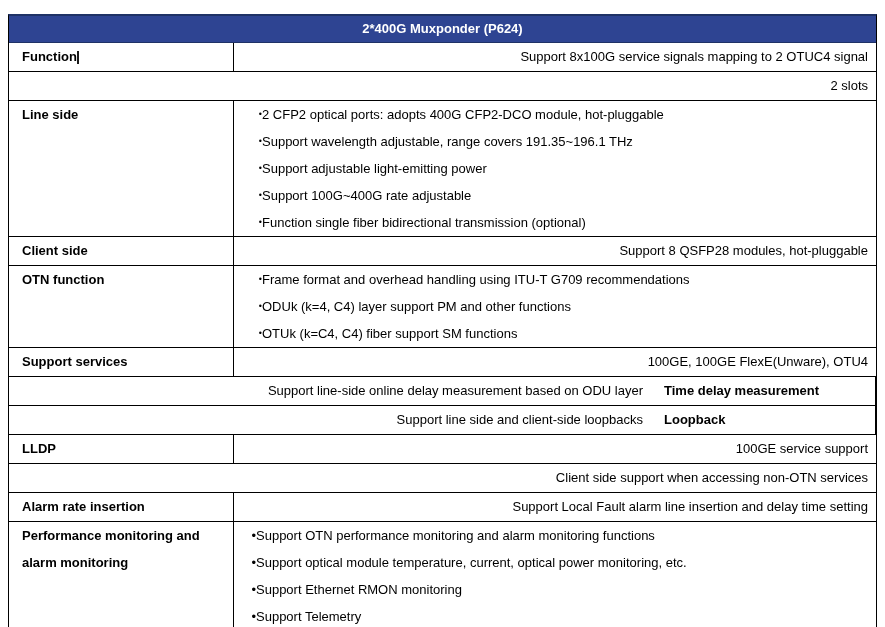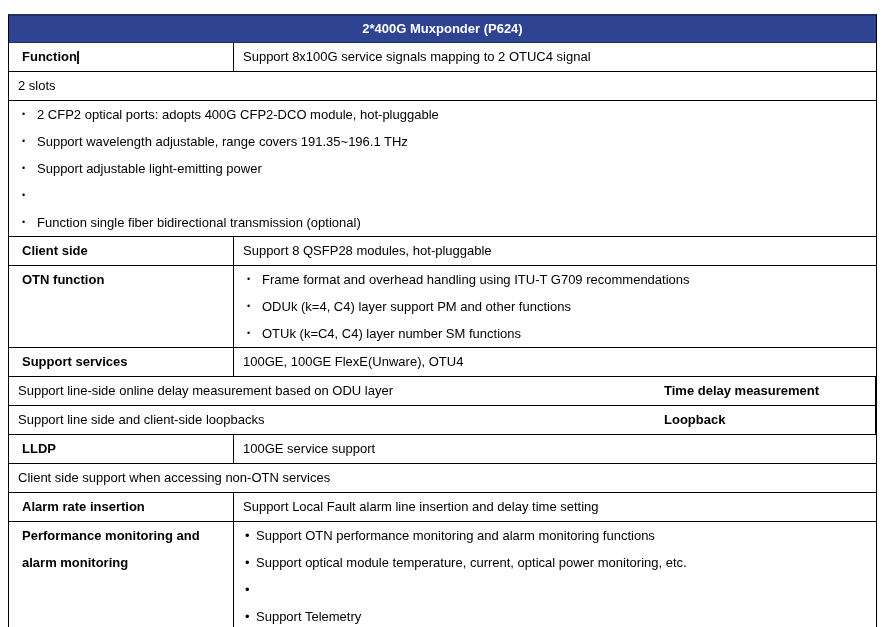--- a/index.html
+++ b/index.html
@@ -34,21 +34,21 @@
   }
   .row{display:flex;border-bottom:1px solid var(--grid);min-height:28px;}
   .row:last-child{border-bottom:none;}
   .cell{box-sizing:border-box;}
   .cell.label{
     width:225px;flex:none;
     border-right:1px solid var(--grid);
     padding:0 6px 0 13px;
     font-weight:bold;line-height:27px;
   }
-  .cell.value{flex:1;padding:0 8px 0 9px;}
+  .cell.value{flex:1;padding:0 8px 0 9px;text-align:right;}
   .text-value{line-height:27px;min-height:27px;}
   .bullets{list-style:none;margin:0;padding:0;}
   .bullets li{height:27px;line-height:27px;display:flex;align-items:center;}
   .dot{flex:none;display:inline-block;}
   .bullets-small .dot{font-size:9px;width:15px;margin-left:4px;}
   .bullets-large .dot{font-size:13px;width:11px;margin-left:2px;}
   .btext{white-space:nowrap;}
   .caret{position:absolute;left:77px;top:51px;width:2px;height:13px;background:#1a1a1a;}
 </style>
 </head>
@@ -65,36 +65,38 @@
           <div class="cell value">
             <div class="text-value">Support 8x100G service signals mapping to 2 OTUC4 signal</div>
           </div>
         </div>
         <div class="row">
           <div class="cell value">
             <div class="text-value">2 slots</div>
           </div>
         </div>
         <div class="row">
+          <div class="cell label">Line side</div>
           <div class="cell value">
             <ul class="bullets bullets-small">
               <li>
                 <span class="dot">•</span>
                 <span class="btext">2 CFP2 optical ports: adopts 400G CFP2-DCO module, hot-pluggable</span>
               </li>
               <li>
                 <span class="dot">•</span>
                 <span class="btext">Support wavelength adjustable, range covers 191.35~196.1 THz</span>
               </li>
               <li>
                 <span class="dot">•</span>
                 <span class="btext">Support adjustable light-emitting power</span>
               </li>
               <li>
                 <span class="dot">•</span>
+                <span class="btext">Support 100G~400G rate adjustable</span>
               </li>
               <li>
                 <span class="dot">•</span>
                 <span class="btext">Function single fiber bidirectional transmission (optional)</span>
               </li>
             </ul>
           </div>
         </div>
         <div class="row">
           <div class="cell label">Client side</div>
@@ -109,21 +111,21 @@
               <li>
                 <span class="dot">•</span>
                 <span class="btext">Frame format and overhead handling using ITU-T G709 recommendations</span>
               </li>
               <li>
                 <span class="dot">•</span>
                 <span class="btext">ODUk (k=4, C4) layer support PM and other functions</span>
               </li>
               <li>
                 <span class="dot">•</span>
-                <span class="btext">OTUk (k=C4, C4) layer number SM functions</span>
+                <span class="btext">OTUk (k=C4, C4) fiber support SM functions</span>
               </li>
             </ul>
           </div>
         </div>
         <div class="row">
           <div class="cell label">Support services</div>
           <div class="cell value">
             <div class="text-value">100GE, 100GE FlexE(Unware), OTU4</div>
           </div>
         </div>
@@ -163,20 +165,21 @@
               <li>
                 <span class="dot">•</span>
                 <span class="btext">Support OTN performance monitoring and alarm monitoring functions</span>
               </li>
               <li>
                 <span class="dot">•</span>
                 <span class="btext">Support optical module temperature, current, optical power monitoring, etc.</span>
               </li>
               <li>
                 <span class="dot">•</span>
+                <span class="btext">Support Ethernet RMON monitoring</span>
               </li>
               <li>
                 <span class="dot">•</span>
                 <span class="btext">Support Telemetry</span>
               </li>
             </ul>
           </div>
         </div>
       </div>
   </div>

